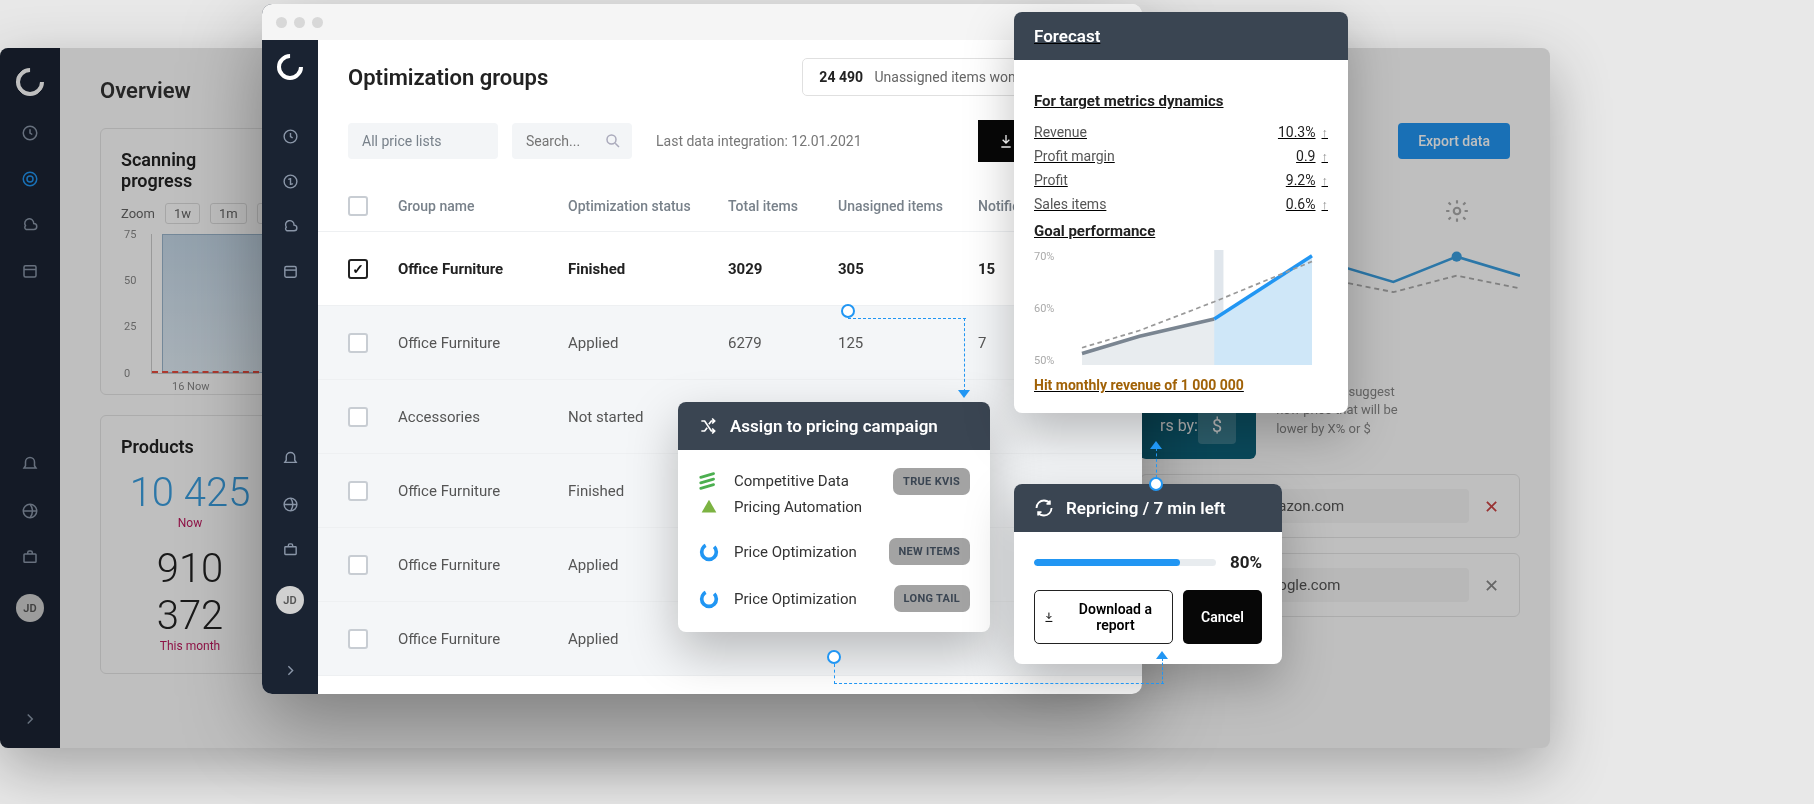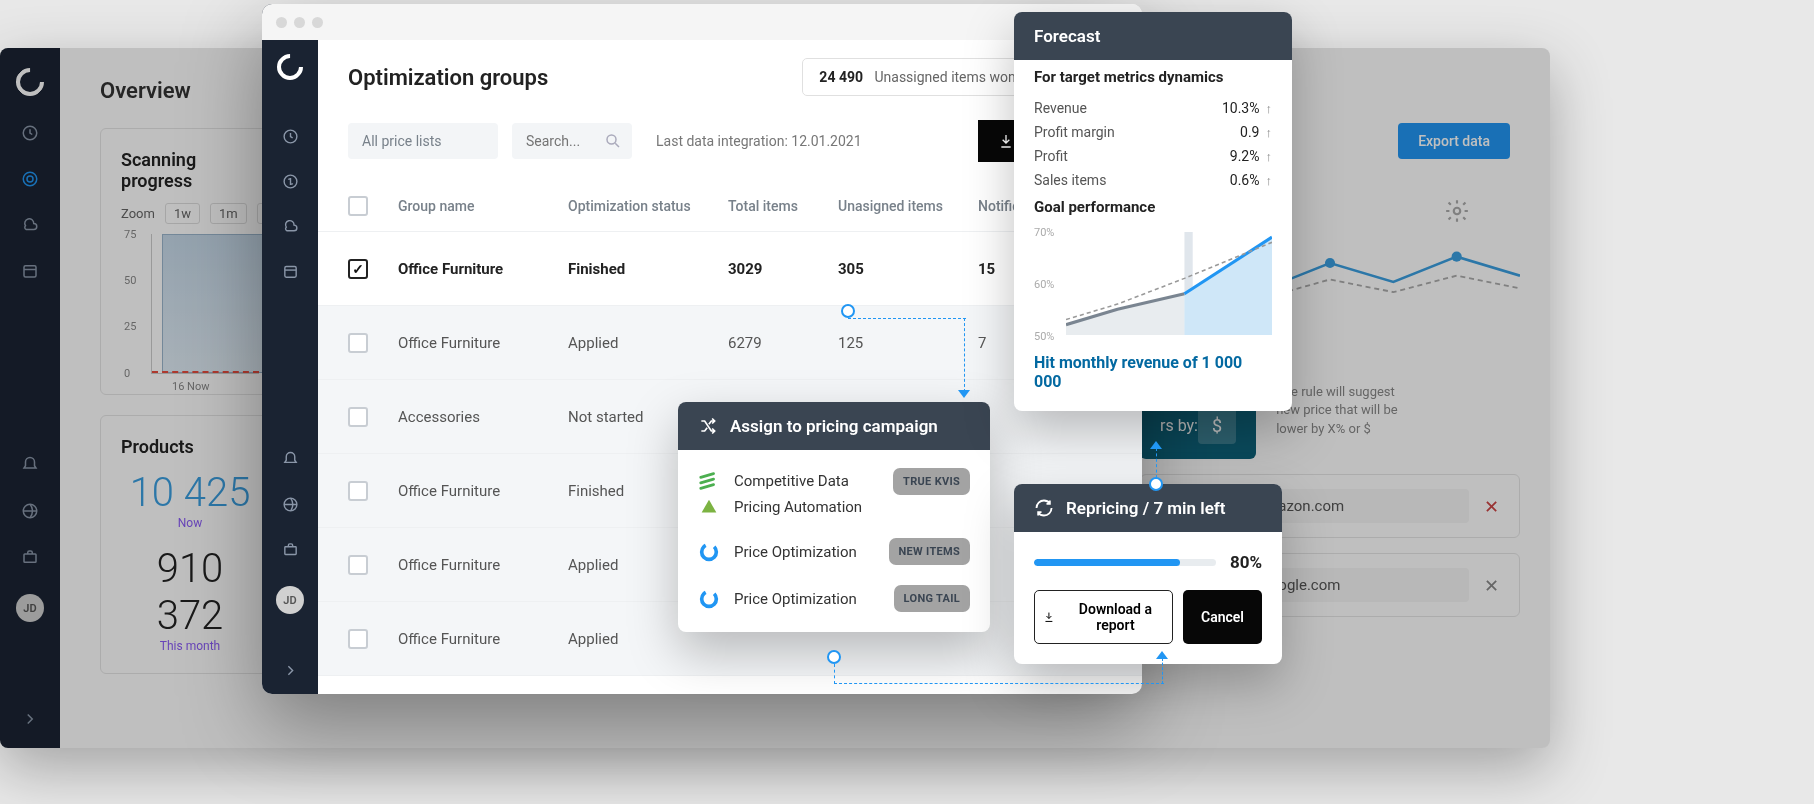--- a/index.html
+++ b/index.html
@@ -18,21 +18,21 @@
 .bg-panel { background: #fff; border: 1px solid #e5e5e5; border-radius: 6px; padding: 20px; margin-bottom: 20px; }
 .bg-panel-title { font-size: 18px; font-weight: 600; color: #222; margin-bottom: 12px; }
 .bg-zoom { display: flex; gap: 10px; align-items: center; font-size: 13px; color: #666; margin-bottom: 10px; }
 .bg-zoom span { padding: 2px 8px; border: 1px solid #ddd; border-radius: 3px; }
 .bg-chart { height: 140px; position: relative; border-left: 1px solid #ccc; border-bottom: 1px solid #ccc; margin-left: 30px; }
 .bg-chart .y-label { position: absolute; left: -28px; font-size: 11px; color: #888; transform: translateY(-50%); }
 .bg-chart .x-label { position: absolute; bottom: -20px; font-size: 11px; color: #888; }
 .bg-bar { position: absolute; bottom: 0; width: 110px; background: linear-gradient(180deg,#c5d8e8,#e0ecf5); border: 1px solid #9bb5cc; }
 .bg-line-red { position: absolute; bottom: 0; left: 0; right: 0; height: 2px; border-top: 2px dashed #e84c3d; }
 .bg-big-num { font-size: 40px; font-weight: 300; color: #3b9fe0; }
-.bg-sub { font-size: 12px; color: #8b5cf6; text-align: center; }
+.bg-sub { font-size: 12px; color: #be185d; text-align: center; }
 .bg-big-num2 { font-size: 40px; font-weight: 300; color: #222; }
 
 
 .bg-right { position: absolute; right: 30px; top: 130px; width: 380px; }
 .bg-export { position: absolute; right: 10px; top: -55px; background: #2196f3; color: #fff; padding: 10px 20px; border-radius: 4px; font-size: 14px; font-weight: 500; }
 .bg-gear { position: absolute; right: 50px; top: 20px; color: #aaa; }
 .bg-sparkline { height: 80px; margin-top: 40px; }
 .bg-filter-block { background: #0d627a; color: #fff; padding: 15px 20px; border-radius: 6px; margin-top: 30px; display: flex; align-items: center; }
 .bg-rule-text { font-size: 13px; color: #888; line-height: 1.4; }
 .bg-comp-row { display: flex; align-items: center; gap: 15px; padding: 14px 20px; border: 1px solid #e5e5e5; border-radius: 6px; margin-top: 15px; background: #fff; }
@@ -88,29 +88,29 @@
 .reprice-body { padding: 20px; }
 .progress-row { display: flex; align-items: center; gap: 14px; margin-bottom: 18px; }
 .progress-bar { flex: 1; height: 7px; background: #e8ecef; border-radius: 4px; overflow: hidden; }
 .progress-fill { height: 100%; background: #2196f3; border-radius: 4px; }
 .progress-pct { font-size: 17px; font-weight: 700; color: #222; }
 .reprice-actions { display: flex; gap: 10px; }
 .btn-outline { flex: 1; border: 1.5px solid #222; background: #fff; padding: 10px 8px; font-size: 14px; font-weight: 600; border-radius: 5px; display: flex; align-items: center; justify-content: center; gap: 12px; cursor: pointer; }
 .btn-dark { background: #070707; color: #fff; border: none; padding: 10px 18px; font-size: 14px; font-weight: 600; border-radius: 5px; cursor: pointer; }
 
 
-.forecast-card { left: 1014px; top: 12px; width: 278px; }
-.forecast-body { padding: 8px 20px 20px; }
+.forecast-card { left: 1014px; top: 12px; width: 334px; text-decoration: underline; }
+.forecast-body { padding: 32px 20px 20px; }
 .forecast-sub { font-size: 15px; font-weight: 700; color: #222; margin-bottom: 10px; }
 .metric-row { display: flex; justify-content: space-between; align-items: center; font-size: 14px; color: #555; padding: 4px 0; }
 .metric-row .val { display: flex; align-items: center; gap: 6px; color: #222; }
 .arrow-up { color: #888; font-size: 13px; }
 .forecast-chart { height: 115px; margin: 10px 0 12px; position: relative; }
 .fc-ylabel { position: absolute; font-size: 11px; color: #aaa; }
-.forecast-goal { font-size: 16px; font-weight: 700; color: #0369a1; }
+.forecast-goal { font-size: 14px; font-weight: 700; color: #a16207; }
 
 
 .connector { position: absolute; border: 1.5px dashed #2196f3; }
 .conn-dot { position: absolute; width: 14px; height: 14px; border: 2.5px solid #2196f3; background: #fff; border-radius: 50%; }
 .conn-arrow { position: absolute; width: 0; height: 0; border-left: 6px solid transparent; border-right: 6px solid transparent; }
 
 svg { display: block; }
 </style>
 </head>
 <body>

